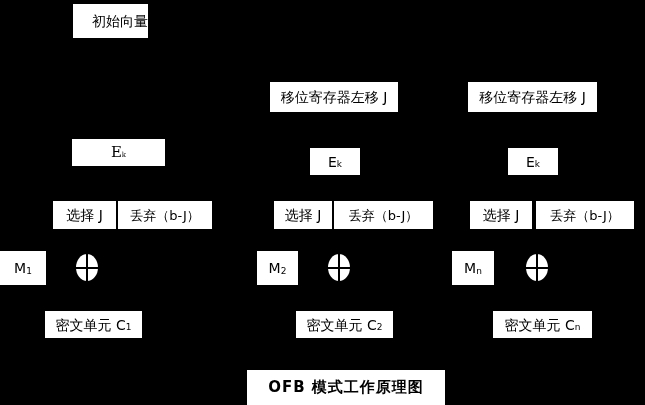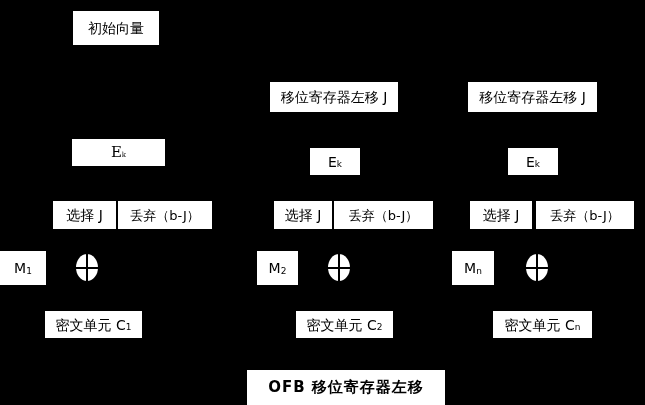--- a/index.html
+++ b/index.html
@@ -45,21 +45,21 @@
     font-weight: bold;
     font-size: 15px;
     letter-spacing: 1px;
   }
 </style>
 </head>
 <body>
 
 <div id="stage">
 
-  <div class="box" style="left:73px; top:11px; width:86px; height:34px;">
+  <div class="box" style="left:73px; top:4px; width:75px; height:34px;justify-content:flex-end;">
     <span>初始向量</span>
   </div>
 
 
   <div class="box serif-e" style="left:72px; top:139px; width:93px; height:27px;">
     <span>E</span>
       <sub>k</sub>
   </div>
 
   <div class="box" style="left:53px; top:201px; width:63px; height:28px;">
@@ -143,16 +143,16 @@
     <div class="h"></div>
     <div class="v"></div>
   </div>
 
   <div class="box" style="left:493px; top:311px; width:99px; height:27px;">
     <span>密文单元 C</span>
       <sub>n</sub>
   </div>
 
   <div class="box title-box" style="left:247px; top:370px; width:198px; height:35px;">
-    <span>OFB 移位寄存器左移</span>
+    <span>OFB 模式工作原理图</span>
   </div>
 
 </div>
 
 </body></html>

